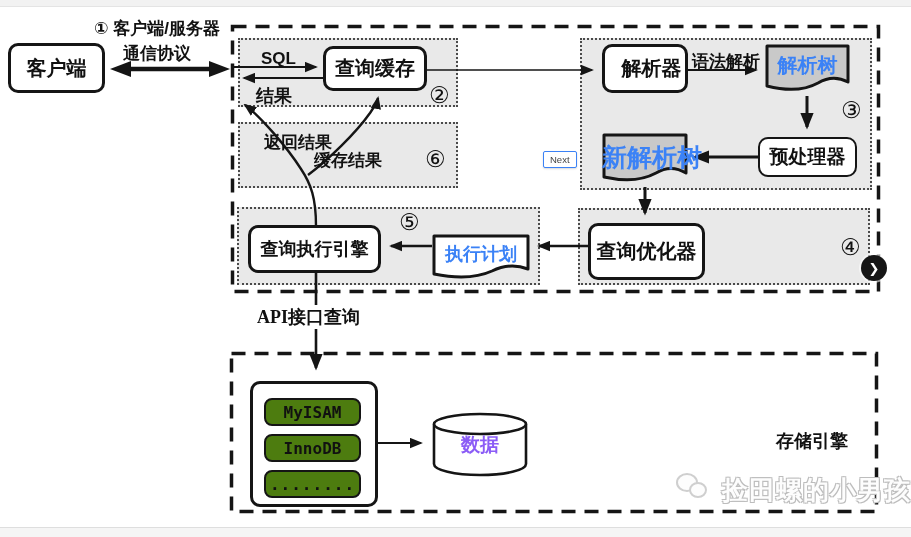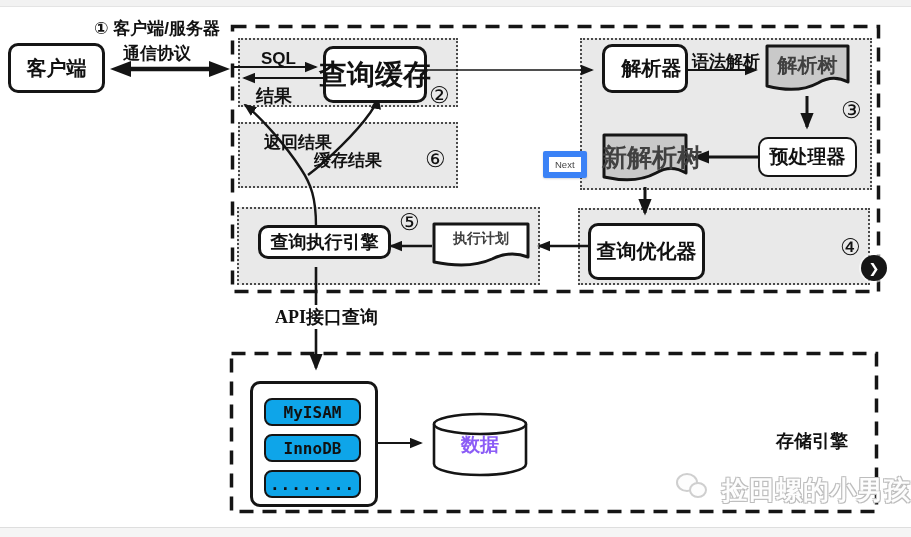--- a/index.html
+++ b/index.html
@@ -16,53 +16,53 @@
   .p-parse  { left:580px; top:38px;  width:292px; height:152px; }
   .p-exec   { left:237px; top:207px; width:303px; height:78px; }
   .p-opt    { left:578px; top:208px; width:292px; height:77px; }
 
   #wires { position:absolute; left:0; top:0; width:911px; height:537px; z-index:2; pointer-events:none; }
 
   .node { position:absolute; background:#fff; border:3px solid #151515; border-radius:10px;
           display:flex; align-items:center; justify-content:center;
           font-weight:700; color:#111; z-index:3; white-space:nowrap; }
   .n-client    { left:8px;   top:43px;  width:97px;  height:50px; font-size:20px; }
-  .n-cache     { left:323px; top:46px;  width:104px; height:57px; font-size:28px; }
+  .n-cache     { left:323px; top:46px;  width:104px; height:45px; font-size:20px; }
   .n-parser    { left:602px; top:44px;  width:86px;  height:49px; font-size:20px;padding-left:13px; }
   .n-preproc   { left:758px; top:137px; width:99px;  height:40px; font-size:19px; border-width:2.5px; }
-  .n-engine    { left:258px; top:225px; width:133px; height:34px; font-size:18px; }
+  .n-engine    { left:248px; top:225px; width:133px; height:48px; font-size:18px; }
   .n-optimizer { left:588px; top:223px; width:117px; height:57px; font-size:20px; }
 
   .doc { position:absolute; z-index:3; }
   .doc svg { position:absolute; left:0; top:0; }
-  .doc span { position:absolute; left:0; top:8px; width:100%; text-align:center; font-weight:700; color:#404040; white-space:nowrap; }
+  .doc span { position:absolute; left:0; top:8px; width:100%; text-align:center; font-weight:700; color:#3b82f6; white-space:nowrap; }
   .d-ptree  { left:765px; top:44px;  width:85px; height:52px; font-size:20px; }
   .d-ntree  { left:602px; top:133px; width:86px; height:54px; font-size:25px; }
-  .d-plan   { left:432px; top:222px; width:98px; height:49px; font-size:14px; }
+  .d-plan   { left:432px; top:234px; width:98px; height:49px; font-size:18px; }
 
   .lbl { position:absolute; font-weight:700; color:#111; z-index:3; white-space:nowrap; }
   .l-step1 { left:84px; top:17px; width:146px; text-align:center; font-size:17px; line-height:1.45; }
   .l-sql   { left:261px; top:49px;  font-size:17px; }
   .l-res   { left:256px; top:84px;  font-size:18px; }
   .l-ret   { left:264px; top:131px; font-size:17px; }
   .l-cac   { left:314px; top:149px; font-size:17px; }
   .l-syn   { left:692px; top:50px;  font-size:17px; }
-  .l-api   { left:272px; top:305px; font-size:18px; font-family:"Liberation Serif","DejaVu Serif",serif; background:#fff; padding:0 3px; }
+  .l-api   { left:254px; top:305px; font-size:18px; font-family:"Liberation Serif","DejaVu Serif",serif; background:#fff; padding:0 3px; }
   .l-store { left:776px; top:429px; font-size:18px; }
   .num { position:absolute; font-size:23px; font-weight:400; color:#111; z-index:3; }
   .n2 { left:429px; top:82px; }  .n3 { left:841px; top:97px; }
   .n4 { left:840px; top:234px; } .n5 { left:399px; top:209px; }
   .n6 { left:425px; top:146px; }
 
-  .tooltip-next { position:absolute; left:543px; top:151px; z-index:5; background:#fff; border:6px solid #3b82f6;
+  .tooltip-next { position:absolute; left:543px; top:151px; z-index:5; background:#fff; border:1px solid #3b82f6;
                   border-radius:2px; font-size:9.5px; color:#444; padding:2px 6px; box-shadow:0 1px 2px rgba(0,0,0,.15); }
 
   .engines { position:absolute; left:250px; top:381px; width:128px; height:126px; background:#fff;
              border:3px solid #151515; border-radius:10px; z-index:3; }
-  .engine-item { position:absolute; left:11px; width:97px; height:28px; background:#0ea5e9; border:2.5px solid #151515;
+  .engine-item { position:absolute; left:11px; width:97px; height:28px; background:#4d7c0f; border:2.5px solid #151515;
                  border-radius:8px; display:flex; align-items:center; justify-content:center;
                  font-family:"DejaVu Sans Mono","Liberation Mono",monospace; font-weight:700; font-size:16px; color:#111; }
   .e1 { top:14px; } .e2 { top:50px; } .e3 { top:86px; letter-spacing:1px; }
 
   .cylinder { position:absolute; left:432px; top:412px; width:96px; height:66px; z-index:3; }
   .cyl-label { position:absolute; left:432px; top:432px; width:96px; text-align:center;
                font-size:19px; font-weight:700; color:#8b5cf6; z-index:4; }
 
   .next-btn { position:absolute; left:861px; top:255px; width:26px; height:26px; border-radius:50%;
               background:#161616; color:#fff; display:flex; align-items:center; justify-content:center;

